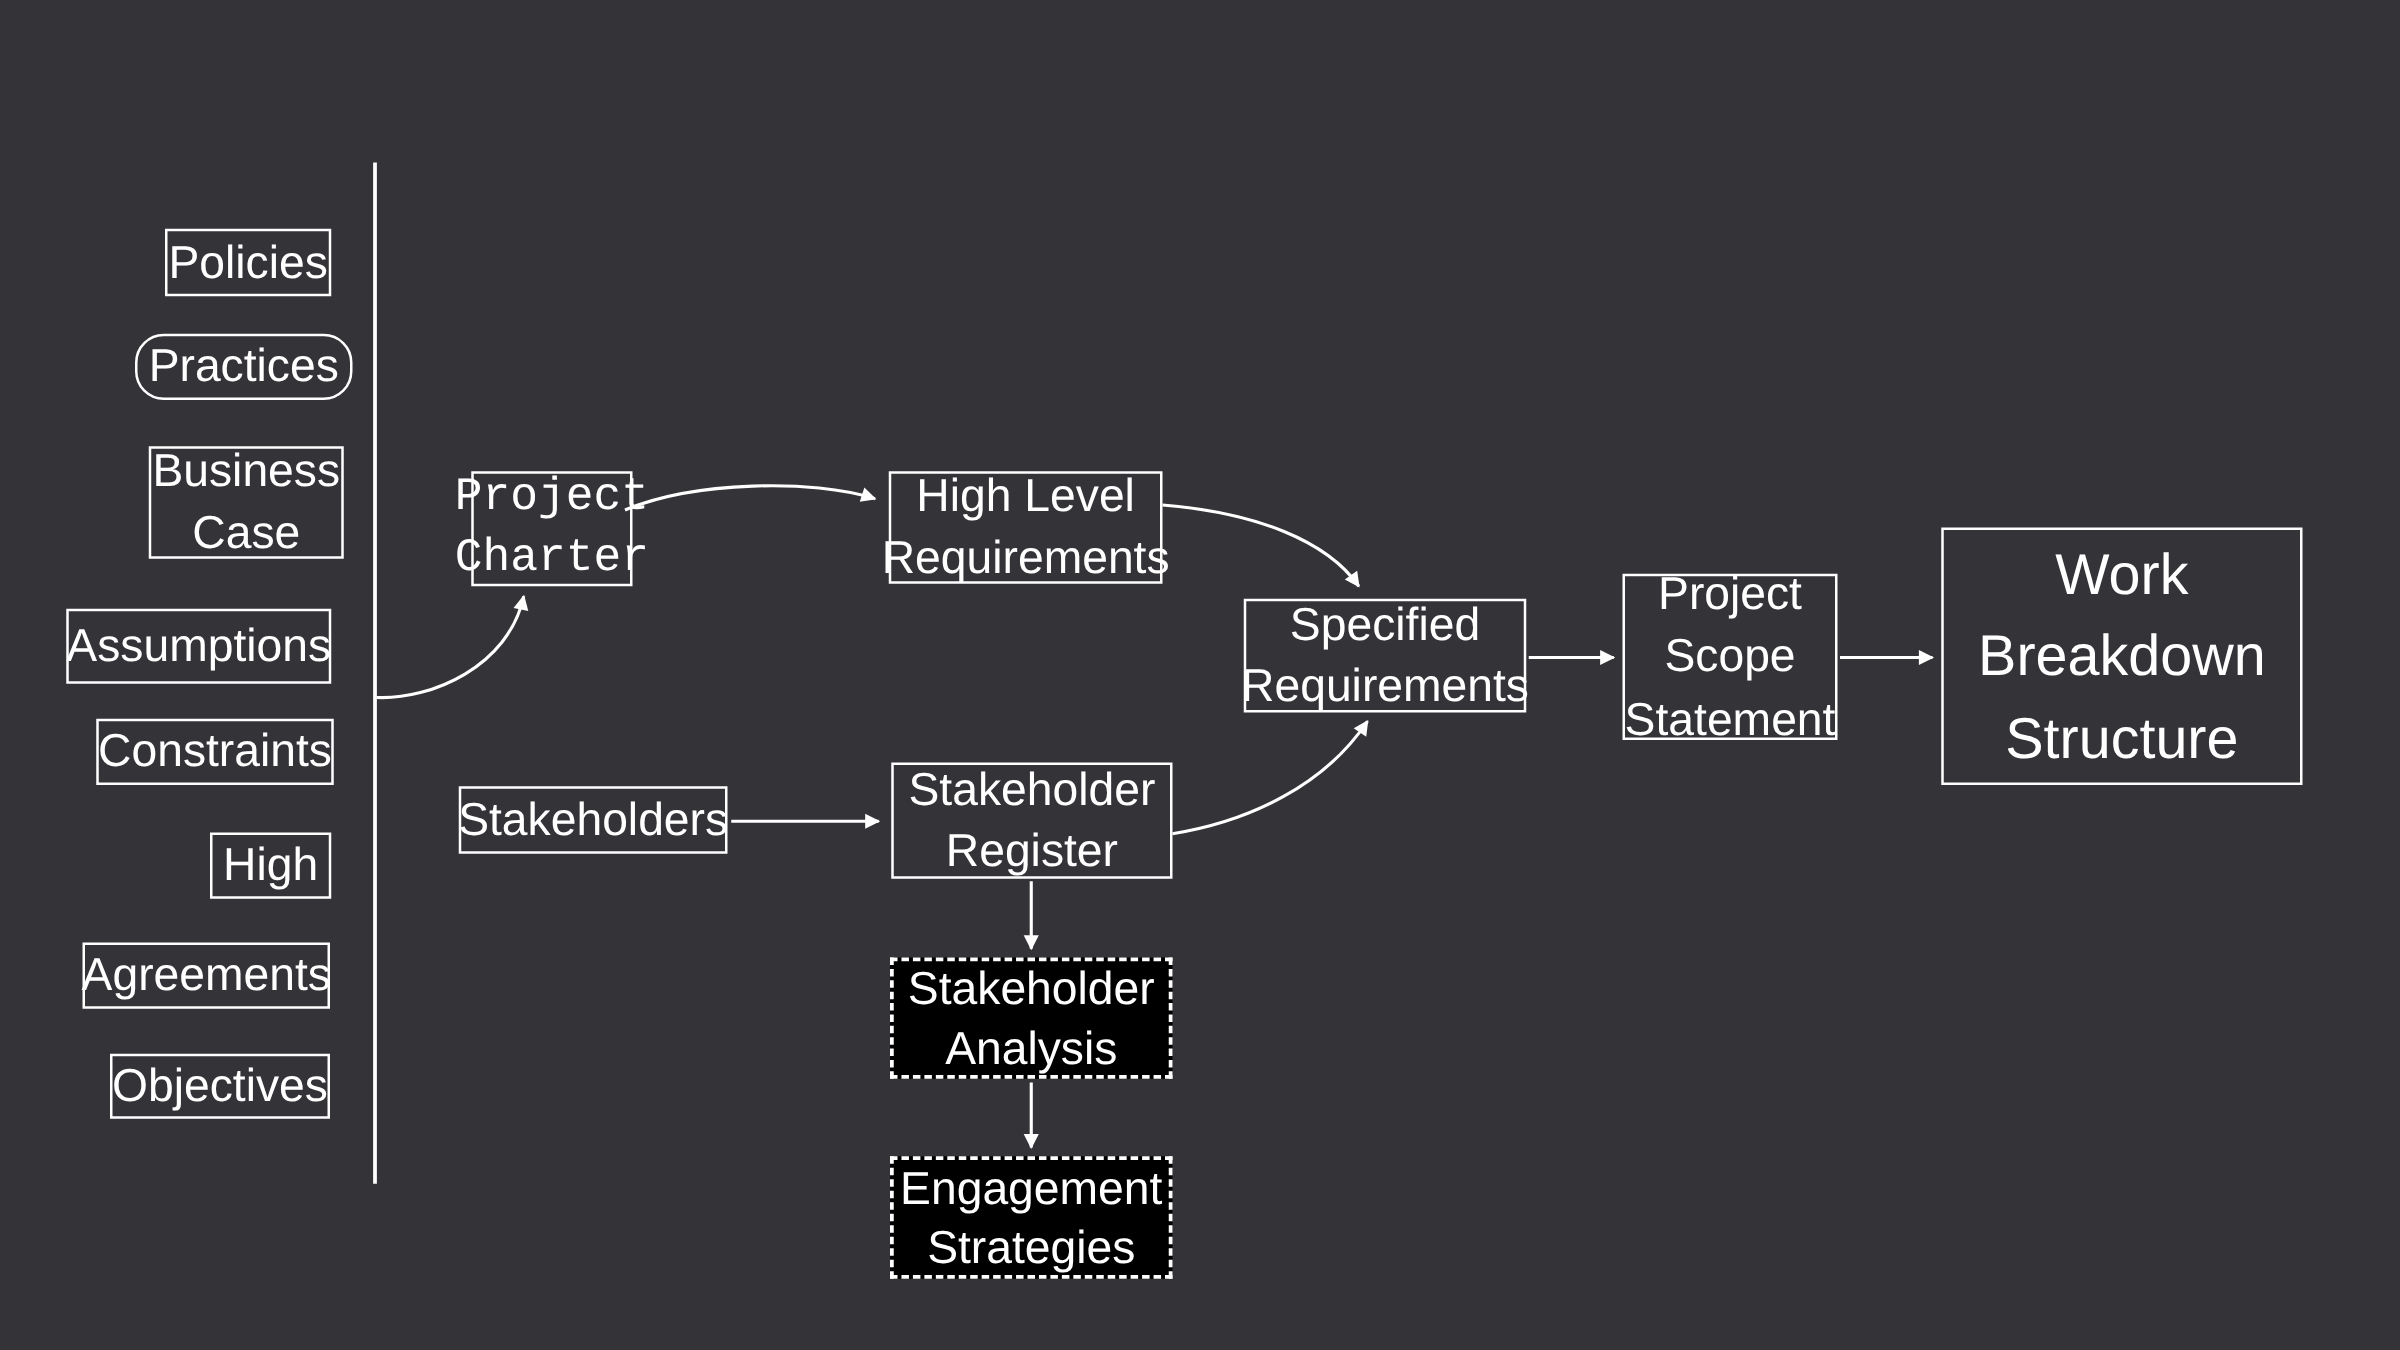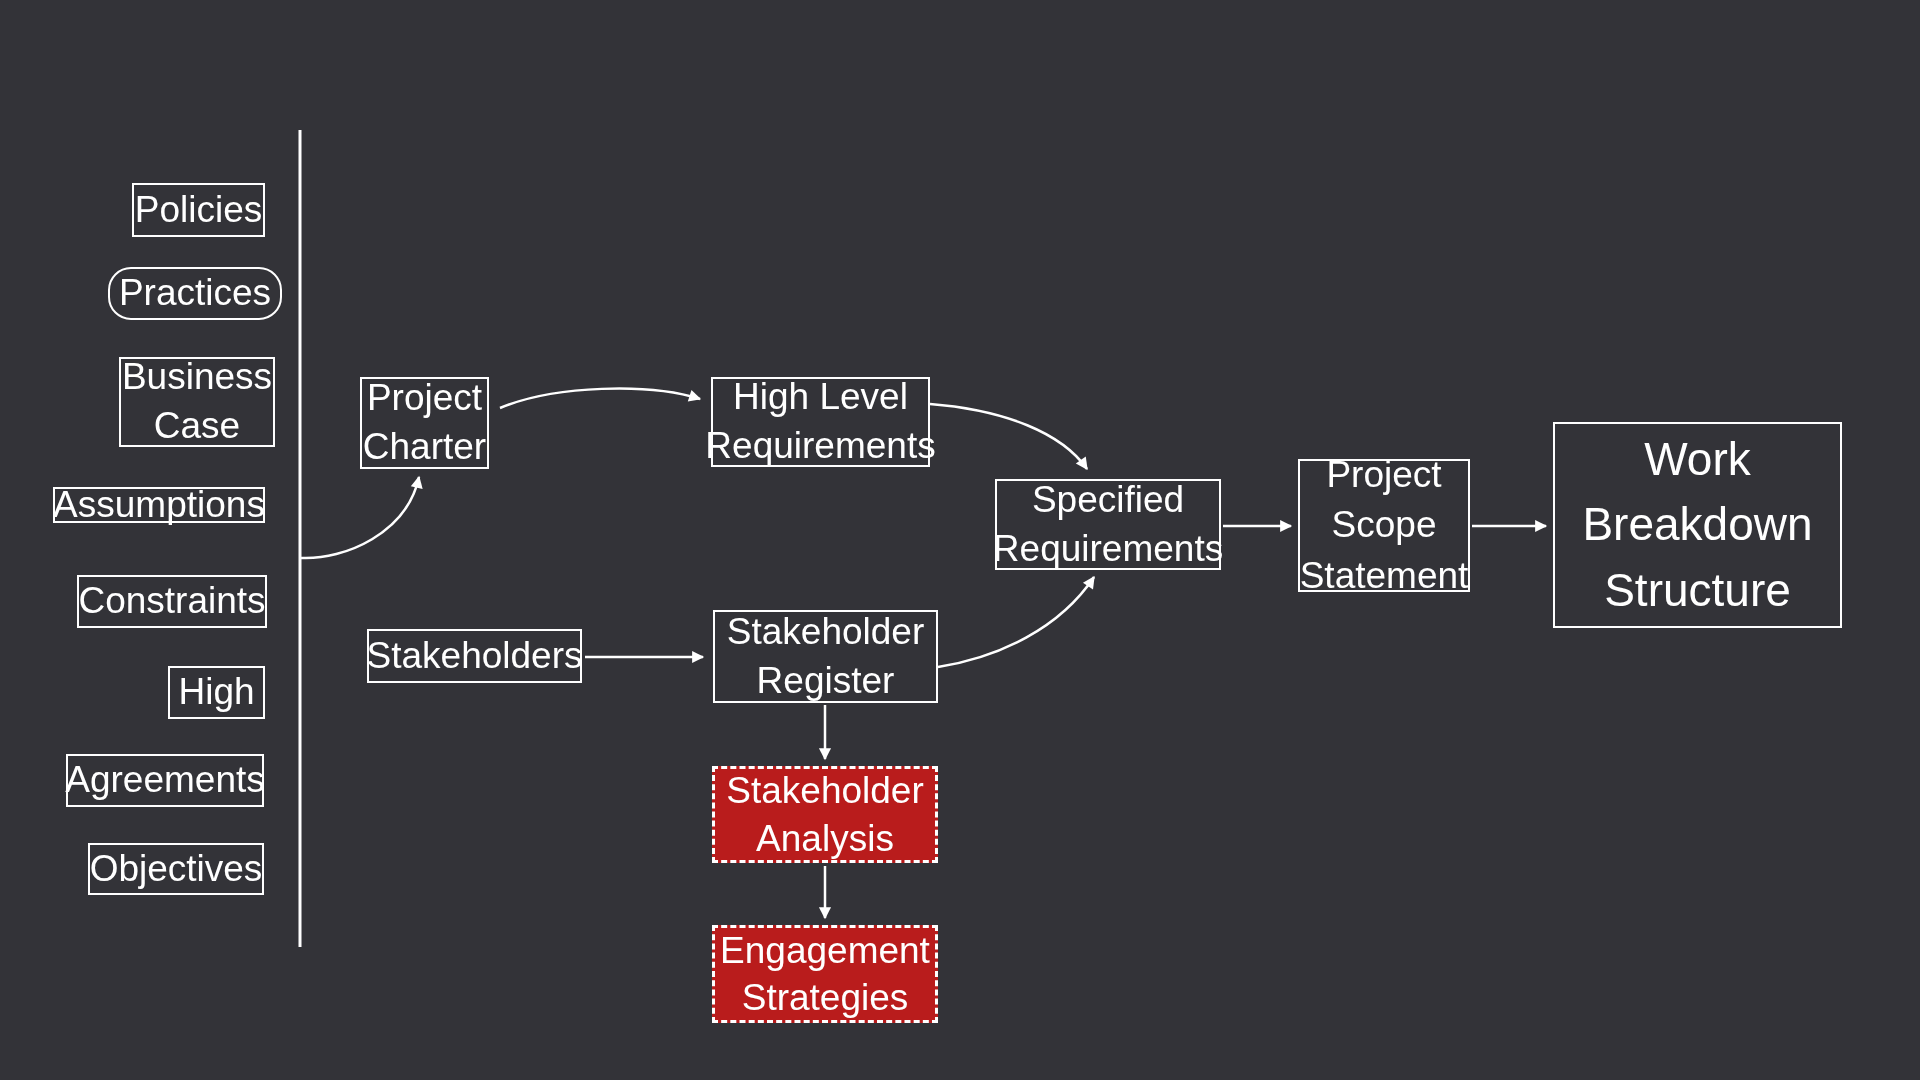--- a/index.html
+++ b/index.html
@@ -30,21 +30,21 @@
     color: #ffffff;
     display: flex;
     align-items: center;
     justify-content: center;
     text-align: center;
     font-size: 37px;
     line-height: 1.32;
     padding: 2px 4px;
   }
   .node--blue {
-    background: #b91c1c;
+    background: #000000;
     border: 3px dashed #ffffff;
     line-height: 1.28;
   }
   .node--xl {
     font-size: 46px;
     line-height: 1.42;
   }
   .node--pss {
     line-height: 1.36;
   }
@@ -81,31 +81,31 @@
 
     <path d="M825 866 L825 918" fill="none" stroke="#ffffff" stroke-width="2.5" marker-end="url(#arrow)"></path>
   </svg>
 
   <div class="node" style="left:132px; top:183px; width:133px; height:54px;">Policies</div>
 
   <div class="node" style="left:108px; top:267px; width:174px; height:53px;border-radius:23px;">Practices</div>
 
   <div class="node" style="left:107px; top:357px; width:156px; height:90px;margin-left:12px;">Business Case</div>
 
-  <div class="node" style="left:53px; top:487px; width:212px; height:36px;">Assumptions</div>
+  <div class="node" style="left:53px; top:487px; width:212px; height:60px;">Assumptions</div>
 
   <div class="node" style="left:77px; top:575px; width:190px; height:53px;">Constraints</div>
 
   <div class="node" style="left:168px; top:666px; width:97px; height:53px;">High</div>
 
   <div class="node" style="left:66px; top:754px; width:198px; height:53px;">Agreements</div>
 
   <div class="node" style="left:88px; top:843px; width:176px; height:52px;">Objectives</div>
 
-  <div class="node" style="left:360px; top:377px; width:129px; height:92px;">Project Charter</div>
+  <div class="node" style="left:377px; top:377px; width:129px; height:92px;font-family:Liberation Mono, monospace;">Project Charter</div>
 
   <div class="node" style="left:711px; top:377px; width:219px; height:90px;">High Level Requirements</div>
 
   <div class="node" style="left:995px; top:479px; width:226px; height:91px;">Specified Requirements</div>
 
   <div class="node" style="left:367px; top:629px; width:215px; height:54px;">Stakeholders</div>
 
   <div class="node" style="left:713px; top:610px; width:225px; height:93px;">Stakeholder Register</div>
 
   <div class="node node--blue" style="left:712px; top:766px; width:226px; height:97px;">Stakeholder Analysis</div>

